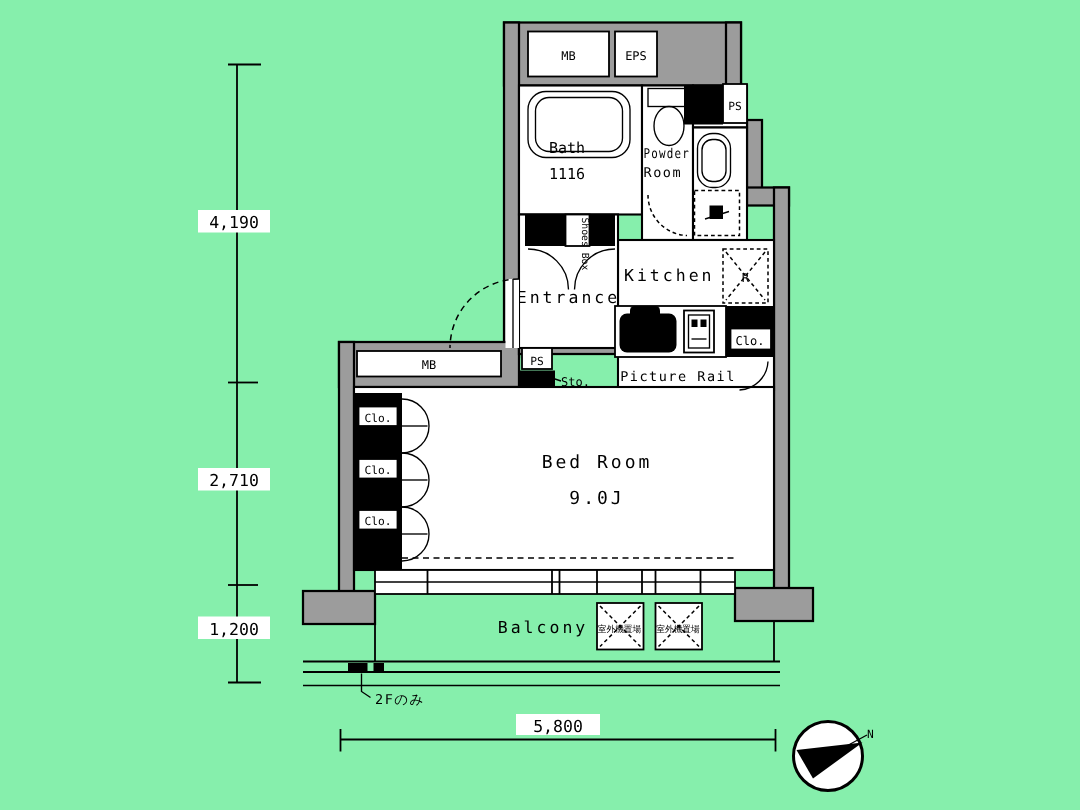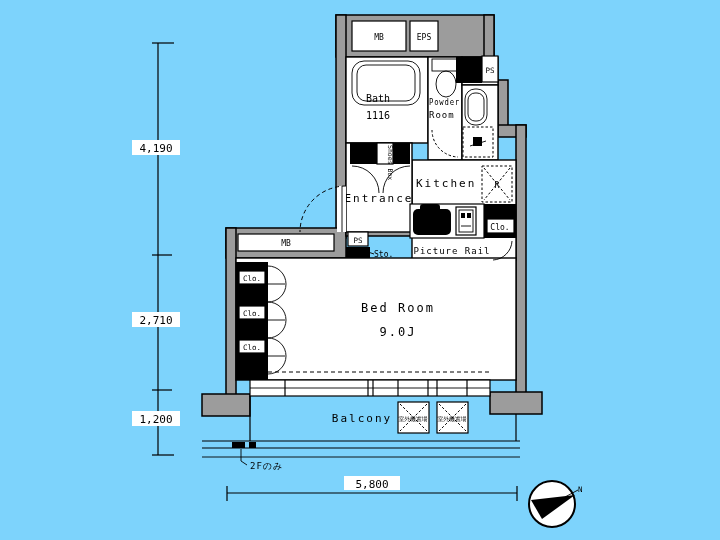--- a/index.html
+++ b/index.html
@@ -1,16 +1,16 @@
 <!DOCTYPE html>
 <html><head>
 <meta charset="utf-8">
 <style>
   html,body{margin:0;padding:0;background:#fff;}
-  #stage{position:relative;width:720px;height:540px;background:#7dd3fc;overflow:hidden;}
+  #stage{position:relative;width:720px;height:540px;background:#86efac;overflow:hidden;}
   svg text{font-family:"DejaVu Sans Mono", monospace;fill:#000;}
   .wall{fill:#9c9c9c;stroke:#000;stroke-width:1.5;}
   .room{fill:#ffffff;stroke:#000;stroke-width:1.4;}
   .whitebox{fill:#ffffff;stroke:#000;stroke-width:1.2;}
   .blk{fill:#000;stroke:none;}
   .ln{stroke:#000;fill:none;stroke-width:1.2;}
   .lnthin{stroke:#000;fill:none;stroke-width:0.9;}
   .dash{stroke:#000;fill:none;stroke-width:1;stroke-dasharray:4 3;}
   .dashfine{stroke:#000;fill:none;stroke-width:1;stroke-dasharray:2.5 2;}
   .t12{font-size:12px;letter-spacing:2px;}

